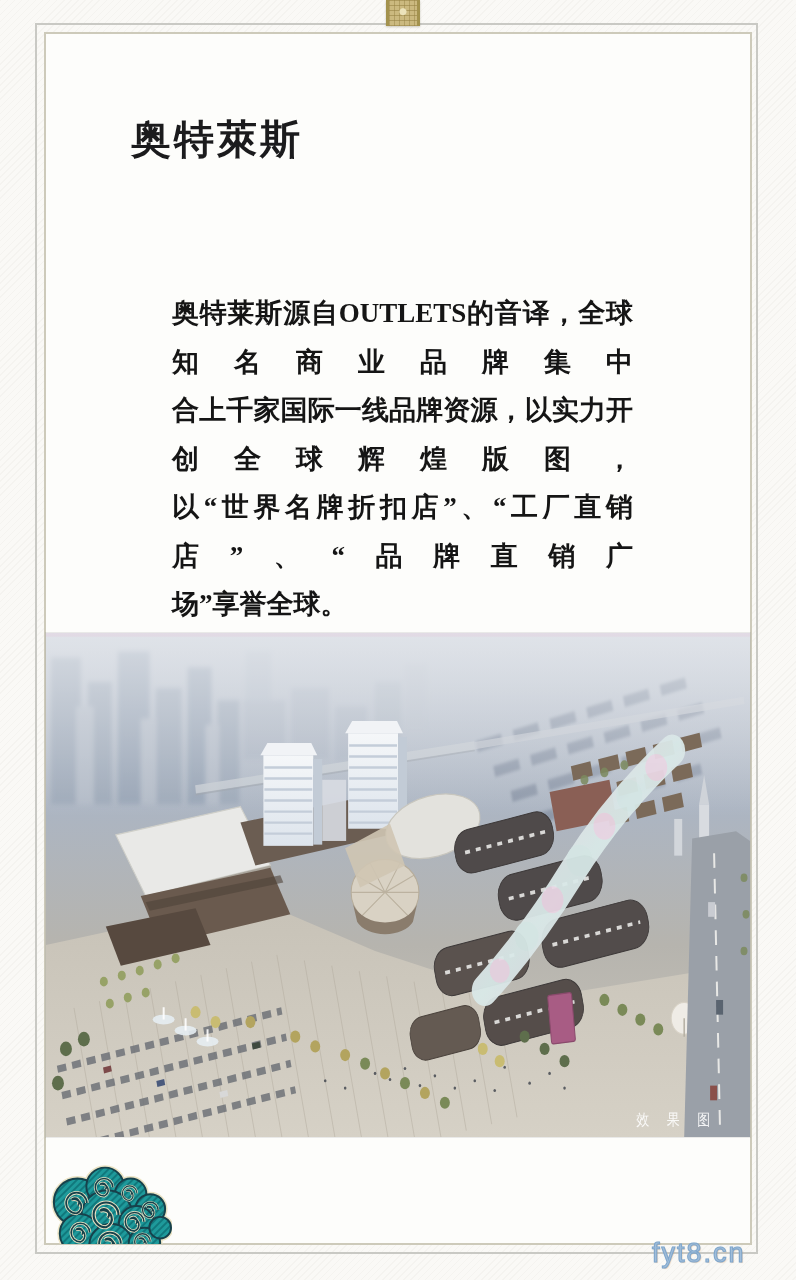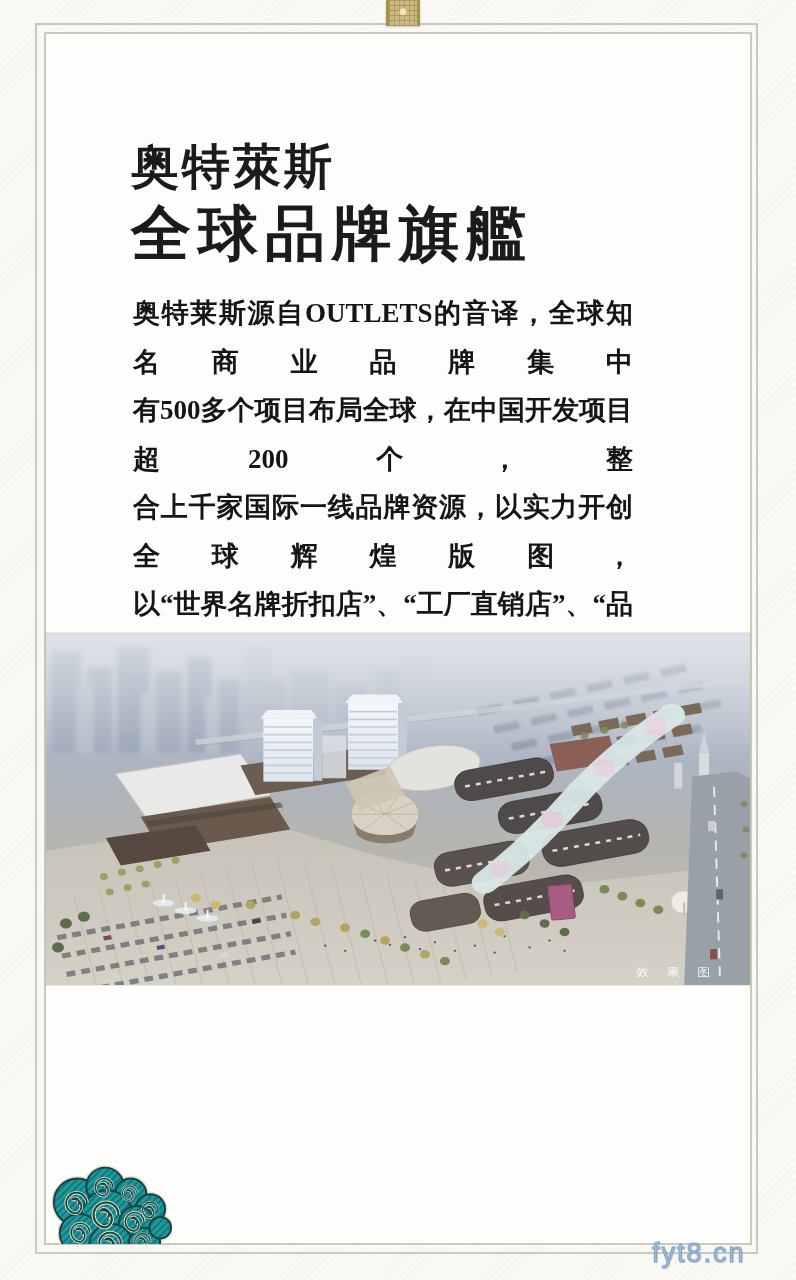--- a/index.html
+++ b/index.html
@@ -22,30 +22,30 @@
     position:absolute; left:386px; top:0; width:34px; height:26px; z-index:4;
     background-color:#cbb97f;
     background-image:
       radial-gradient(circle at 50% 45%, #ece3bb 0 3px, rgba(0,0,0,0) 4px),
       repeating-linear-gradient(0deg, rgba(148,128,66,0.55) 0 1px, rgba(0,0,0,0) 1px 5px),
       repeating-linear-gradient(90deg, rgba(148,128,66,0.45) 0 1px, rgba(0,0,0,0) 1px 5px);
     border-left:3px solid #a3924e; border-right:3px solid #a3924e;
     box-shadow:0 1px 2px rgba(60,50,20,0.25);
   }
   .title-line { position:absolute; left:131px; color:#1b1b1d; font-weight:700; white-space:nowrap; }
-  .title-line.one { top:112px; font-size:48px; letter-spacing:3px;margin-top:23px; }
+  .title-line.one { top:112px; font-size:40px; letter-spacing:3px; }
   .title-line.two { top:194px; font-size:60px; letter-spacing:7px; }
   .body-text {
     position:absolute; left:133px; top:289px; width:500px;
     font-size:27px; line-height:48.5px; font-weight:600; color:#151515;
   }
-  .body-text .jline { text-align:justify; text-align-last:justify; }
+  .body-text .jline { text-align:justify; text-align-last:justify;margin-left:39px; }
   .body-text .jline.last { text-align:left; text-align-last:left; }
   .photo {
-    position:absolute; left:46px; top:633px; width:704px; height:352px; z-index:3;
+    position:absolute; left:46px; top:633px; width:704px; height:504px; z-index:3;
     box-shadow:0 0 0 1px rgba(120,120,130,0.15);
   }
   .photo svg { display:block; width:100%; height:100%; }
   .cloud-deco {
     position:absolute; left:44px; top:1158px; width:128px; height:86px;
     overflow:hidden; z-index:3;
   }
   .watermark {
     position:absolute; left:652px; top:1238px; z-index:6;
     font-family:Liberation Sans, sans-serif;
@@ -59,25 +59,23 @@
 <body>
 
 <div class="page">
 
   <div class="frame-outer"></div>
   <div class="frame-inner"></div>
 
   <div class="ornament"></div>
 
   <div class="title-line one">奥特萊斯</div>
-  <div class="title-line two">全球品牌旗艦</div>
 
   <div class="body-text">
     <div class="jline">奥特莱斯源自OUTLETS的音译，全球知名商业品牌集中</div>
-    <div class="jline">有500多个项目布局全球，在中国开发项目超200个，整</div>
     <div class="jline">合上千家国际一线品牌资源，以实力开创全球辉煌版图，</div>
     <div class="jline">以“世界名牌折扣店”、“工厂直销店”、“品牌直销广</div>
     <div class="jline last">场”享誉全球。</div>
   </div>
 
   <div class="photo">
     <svg viewBox="0 0 706 412" preserveAspectRatio="none">
       <defs>
         <linearGradient id="sky" x1="0" y1="0" x2="0" y2="1">
           <stop offset="0" stop-color="#c6ccd6"></stop>

